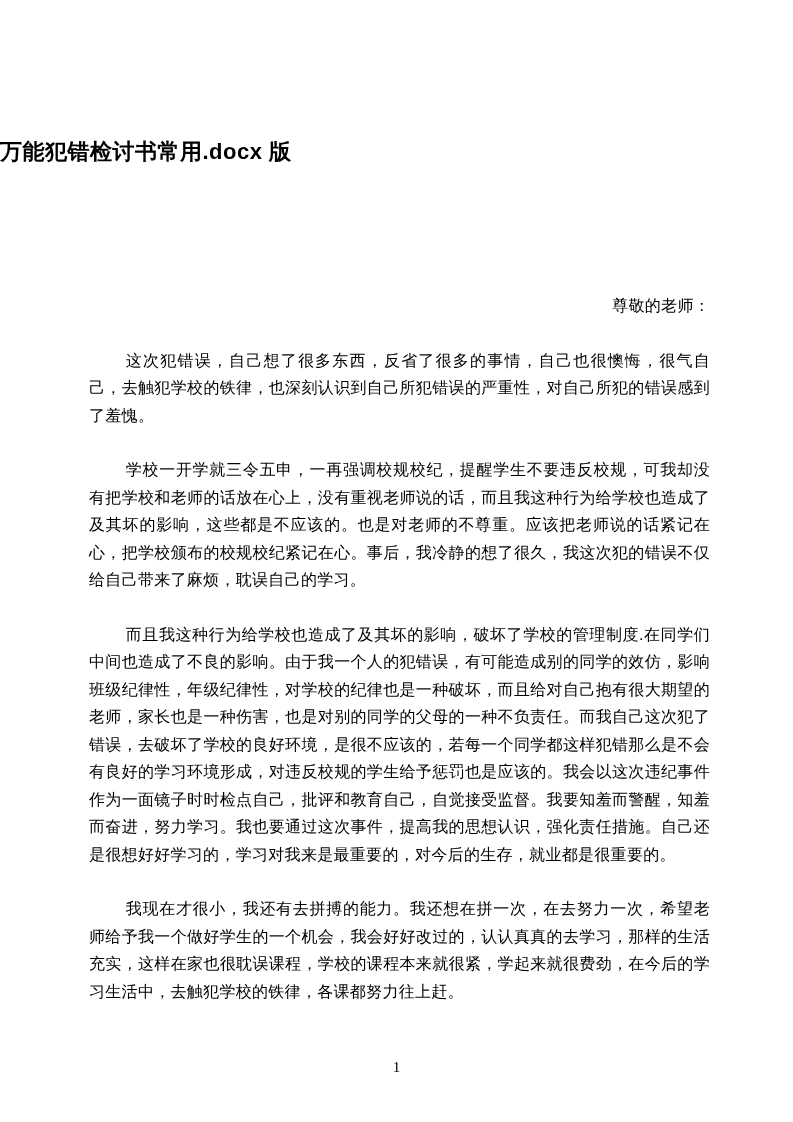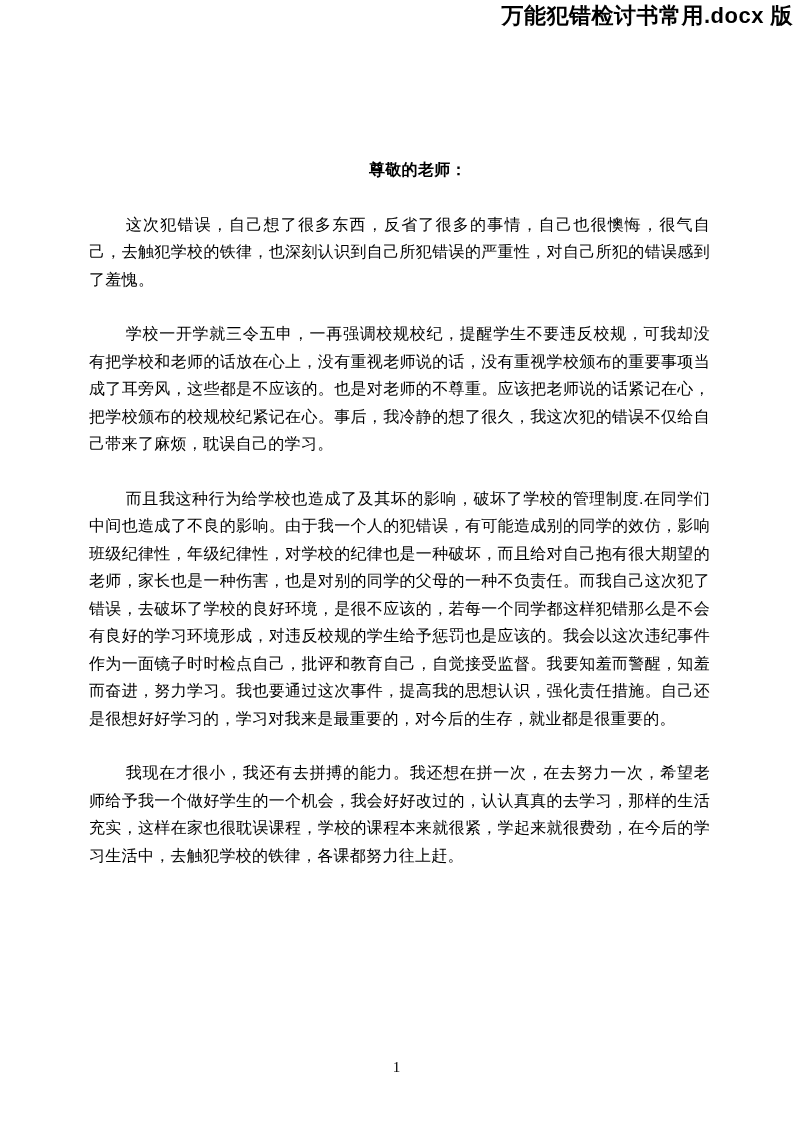--- a/index.html
+++ b/index.html
@@ -12,43 +12,43 @@
     position: relative;
     width: 793px;
     height: 1122px;
     background: #ffffff;
     color: #000000;
     font-family: "Liberation Sans", "DejaVu Sans", sans-serif;
     overflow: hidden;
   }
   .doc-title {
     margin: 0;
-    text-align: right;
+    padding-top: 136px;
+    text-align: left;
     font-size: 22px;
     font-weight: bold;
     line-height: 32px;
     letter-spacing: 0.5px;
   }
   .doc-body {
     margin-top: 124px;
     padding-left: 89px;
     padding-right: 83px;
     font-size: 16px;
     line-height: 27.5px;
     letter-spacing: 0.3px;
     text-align: justify;
     text-justify: inter-ideograph;
   }
   .doc-body p {
     margin: 0 0 27px 0;
     text-indent: 2.3em;
   }
   .greeting {
-    text-align: center;
-    font-weight: bold;
+    text-align: right;
   }
   .page-number {
     position: absolute;
     bottom: 46px;
     left: 0;
     width: 100%;
     text-align: center;
     font-family: "Liberation Serif", "DejaVu Serif", serif;
     font-size: 15px;
   }
@@ -58,21 +58,21 @@
 
 <div class="page">
 
   <h1 class="doc-title">万能犯错检讨书常用.docx 版</h1>
 
   <div class="doc-body">
     <p class="greeting">尊敬的老师：</p>
 
     <p>这次犯错误，自己想了很多东西，反省了很多的事情，自己也很懊悔，很气自己，去触犯学校的铁律，也深刻认识到自己所犯错误的严重性，对自己所犯的错误感到了羞愧。</p>
 
-    <p>学校一开学就三令五申，一再强调校规校纪，提醒学生不要违反校规，可我却没有把学校和老师的话放在心上，没有重视老师说的话，没有重视学校颁布的重要事项当成了耳旁风，这些都是不应该的。也是对老师的不尊重。应该把老师说的话紧记在心，把学校颁布的校规校纪紧记在心。事后，我冷静的想了很久，我这次犯的错误不仅给自己带来了麻烦，耽误自己的学习。</p>
+    <p>学校一开学就三令五申，一再强调校规校纪，提醒学生不要违反校规，可我却没有把学校和老师的话放在心上，没有重视老师说的话，而且我这种行为给学校也造成了及其坏的影响，这些都是不应该的。也是对老师的不尊重。应该把老师说的话紧记在心，把学校颁布的校规校纪紧记在心。事后，我冷静的想了很久，我这次犯的错误不仅给自己带来了麻烦，耽误自己的学习。</p>
 
     <p>而且我这种行为给学校也造成了及其坏的影响，破坏了学校的管理制度.在同学们中间也造成了不良的影响。由于我一个人的犯错误，有可能造成别的同学的效仿，影响班级纪律性，年级纪律性，对学校的纪律也是一种破坏，而且给对自己抱有很大期望的老师，家长也是一种伤害，也是对别的同学的父母的一种不负责任。而我自己这次犯了错误，去破坏了学校的良好环境，是很不应该的，若每一个同学都这样犯错那么是不会有良好的学习环境形成，对违反校规的学生给予惩罚也是应该的。我会以这次违纪事件作为一面镜子时时检点自己，批评和教育自己，自觉接受监督。我要知羞而警醒，知羞而奋进，努力学习。我也要通过这次事件，提高我的思想认识，强化责任措施。自己还是很想好好学习的，学习对我来是最重要的，对今后的生存，就业都是很重要的。</p>
 
     <p>我现在才很小，我还有去拼搏的能力。我还想在拼一次，在去努力一次，希望老师给予我一个做好学生的一个机会，我会好好改过的，认认真真的去学习，那样的生活充实，这样在家也很耽误课程，学校的课程本来就很紧，学起来就很费劲，在今后的学习生活中，去触犯学校的铁律，各课都努力往上赶。</p>
   </div>
 
   <div class="page-number">1</div>
 
 </div>
 

